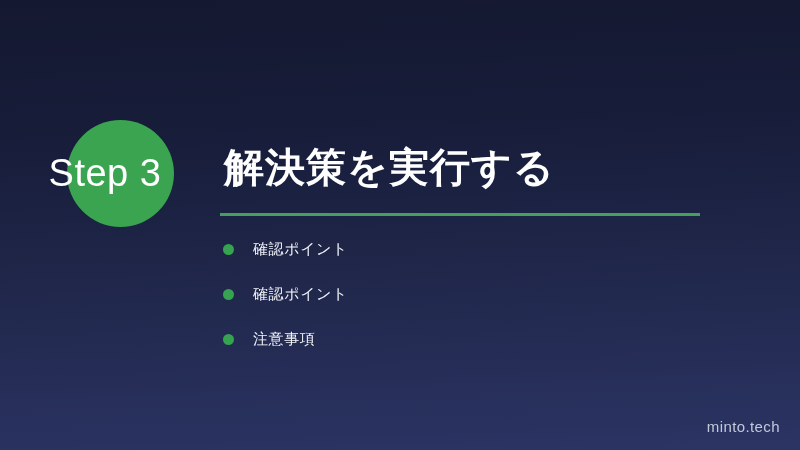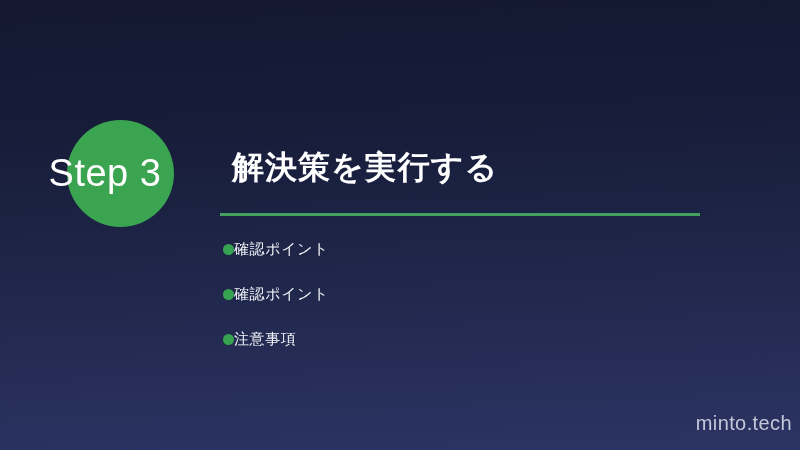--- a/index.html
+++ b/index.html
@@ -46,24 +46,24 @@
     color: #ffffff;
     font-size: 38px;
     font-weight: 400;
     letter-spacing: 0.5px;
     white-space: nowrap;
   }
 
   
   #title {
     position: absolute;
-    left: 232px;
+    left: 224px;
     top: 142px;
     color: #ffffff;
-    font-size: 32px;
+    font-size: 40px;
     font-weight: 700;
     letter-spacing: 1px;
     line-height: 50px;
     white-space: nowrap;
   }
   #title-rule {
     position: absolute;
     left: 220px;
     top: 213px;
     width: 480px;
@@ -86,34 +86,35 @@
   }
   .bullet-dot {
     width: 11px;
     height: 11px;
     border-radius: 50%;
     background: #36a351;
     flex: 0 0 auto;
     margin-left: 3px;
   }
   .bullet-text {
+    margin-left: 19px;
     color: #f2f4fa;
     font-size: 15px;
     font-weight: 400;
     letter-spacing: 0.6px;
     white-space: nowrap;
   }
 
   
   #footer-watermark {
     position: absolute;
-    right: 8px;
+    right: 20px;
     bottom: 15px;
     color: #c3c8db;
-    font-size: 20px;
+    font-size: 15px;
     letter-spacing: 0.4px;
     white-space: nowrap;
   }
 </style>
 </head>
 <body>
 
 <div id="slide">
 
   <div id="step-badge">

